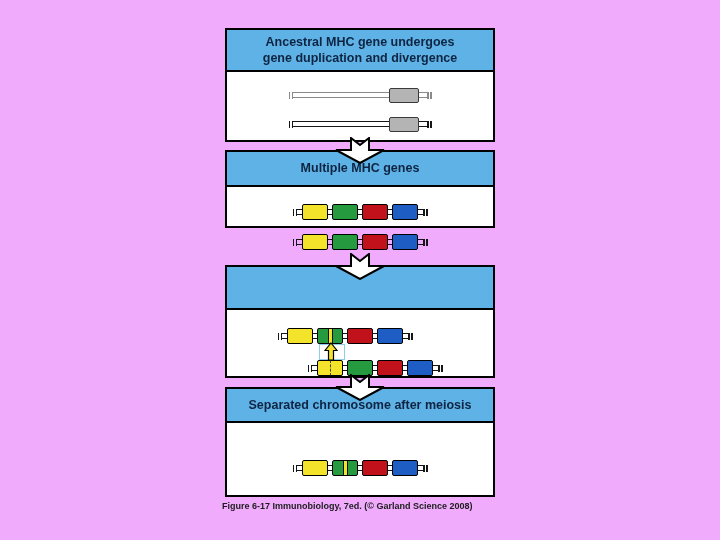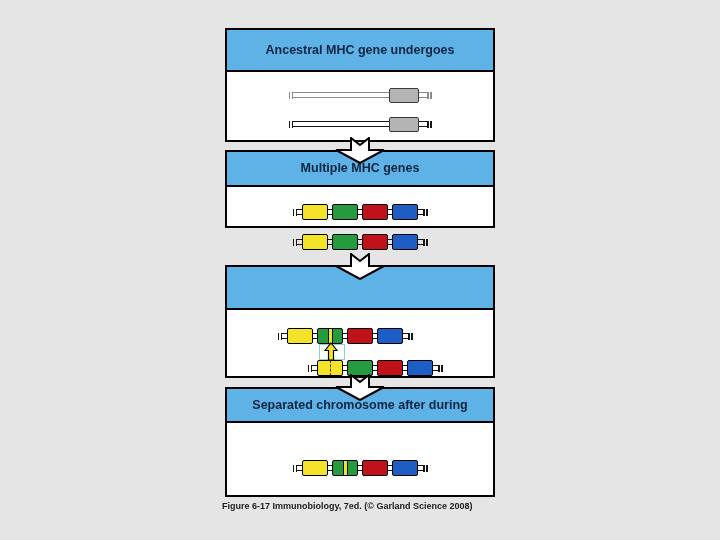--- a/index.html
+++ b/index.html
@@ -1,16 +1,16 @@
 <!DOCTYPE html>
 <html style="--header-bg: #5fb2e6; --header-text: #0e2442; --gene-yellow: #f4e32b; --gene-green: #259a3f; --gene-red: #c1121c; --gene-blue: #1d5dc4; --gene-gray: #b4b4b4; --line-dark: #161616; --line-gray: #8a8a8a; --bracket-blue: #8ecdec; --arrow-fill: #ffffff;"><head>
 <meta charset="utf-8">
 <style>
   html,body{margin:0;padding:0;background:#fff;}
-  .canvas{position:relative;width:720px;height:540px;background:#e5e5e5;overflow:hidden;
+  .canvas{position:relative;width:720px;height:540px;background:#f0abfc;overflow:hidden;
           font-family:"Liberation Sans","DejaVu Sans",sans-serif;}
   .figure{position:absolute;left:225px;top:28px;width:270px;height:480px;}
   .panel{position:absolute;left:0;width:270px;border:2px solid #000;background:#fff;box-sizing:border-box;}
   .p1{top:0;height:114px;}
   .p2{top:122px;height:78px;}
   .p3{top:237px;height:113px;}
   .p4{top:359px;height:110px;}
   .hdr{background:var(--header-bg);color:var(--header-text);border-bottom:2px solid #000;
        display:flex;flex-direction:column;justify-content:center;align-items:center;
        font-weight:bold;font-size:12.5px;line-height:1.3;text-align:center;box-sizing:border-box;}
@@ -35,20 +35,21 @@
 </style>
 </head>
 <body>
 
 <div class="canvas">
   <div class="figure">
 
     <section class="panel p1">
       <header class="hdr h1">
         <div>Ancestral MHC gene undergoes</div>
+        <div>gene duplication and divergence</div>
       </header>
       <div class="body b1">
         <div class="chrom" style="top:15px">
             <div class="tick">
               <div class="tickbar" style="background: rgb(138, 138, 138);"></div>
               <div class="tickbar" style="background: rgb(138, 138, 138);"></div>
             </div>
             <div class="conn" style="width: 96px; border-color: rgb(138, 138, 138);"></div>
             <div class="gene gene-gray" style="background: rgb(180, 180, 180);"></div>
             <div class="conn" style="width: 8px; border-color: rgb(138, 138, 138);"></div>
@@ -178,21 +179,21 @@
           </div>
       </div>
     </section>
 
     <svg class="flow-arrow fa3" viewBox="0 0 54 27">
       <polygon points="18,1 18,13 3,13 27,26 51,13 36,13 36,1 27,8" fill="#ffffff" stroke="#000" stroke-width="2" stroke-linejoin="miter"></polygon>
     </svg>
 
     <section class="panel p4">
       <header class="hdr h4">
-        <div>Separated chromosome after during</div>
+        <div>Separated chromosome after meiosis</div>
         <div></div>
       </header>
       <div class="body b4">
         <div class="chrom" style="top:37px">
             <div class="tick">
               <div class="tickbar" style="background: rgb(22, 22, 22);"></div>
               <div class="tickbar" style="background: rgb(22, 22, 22);"></div>
             </div>
             <div class="conn" style="width: 5px; border-color: rgb(22, 22, 22);"></div>
             <div class="gene" style="background: rgb(244, 227, 43);"></div>

